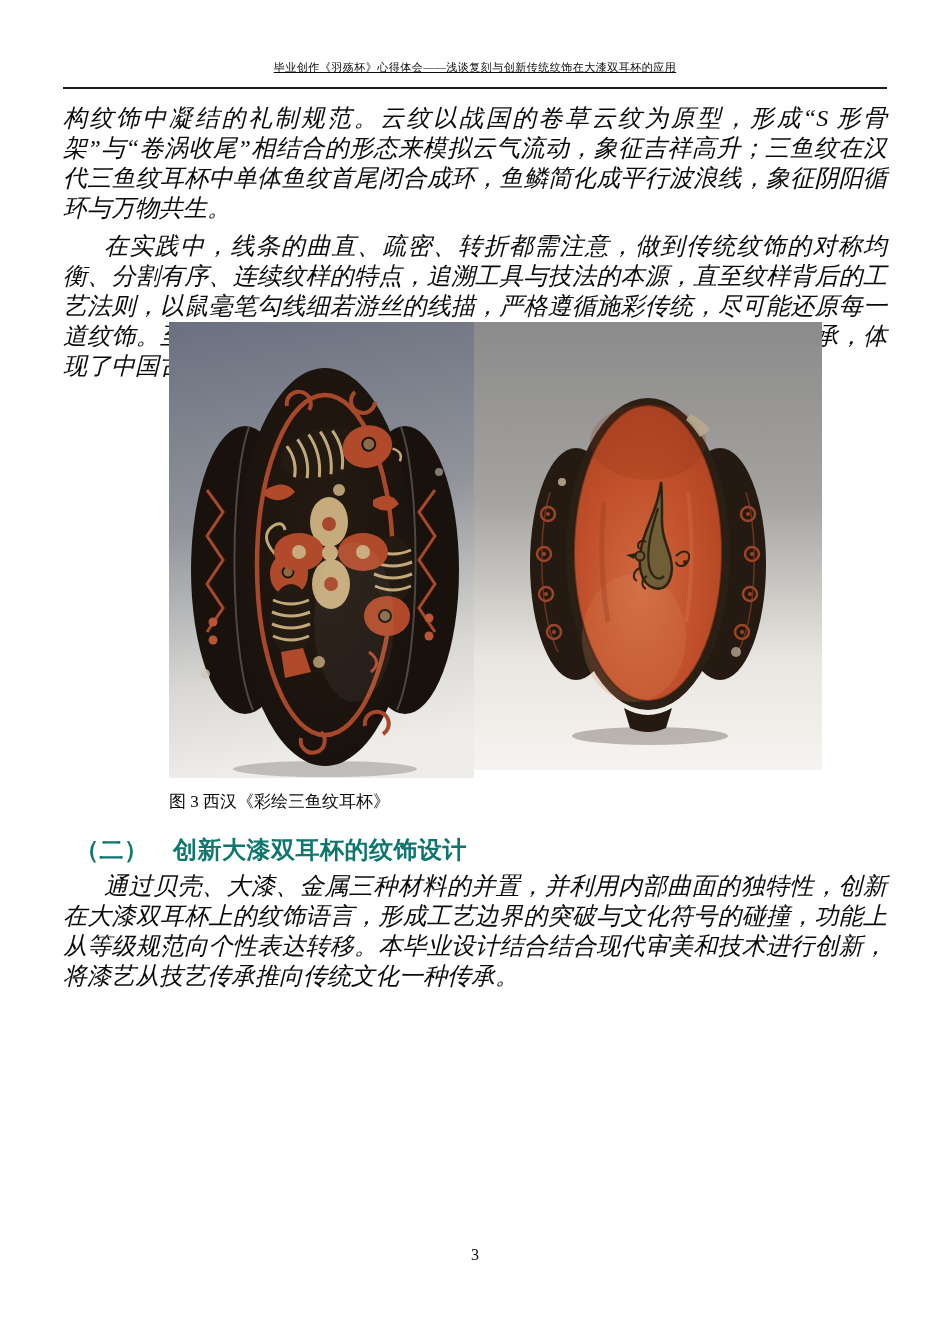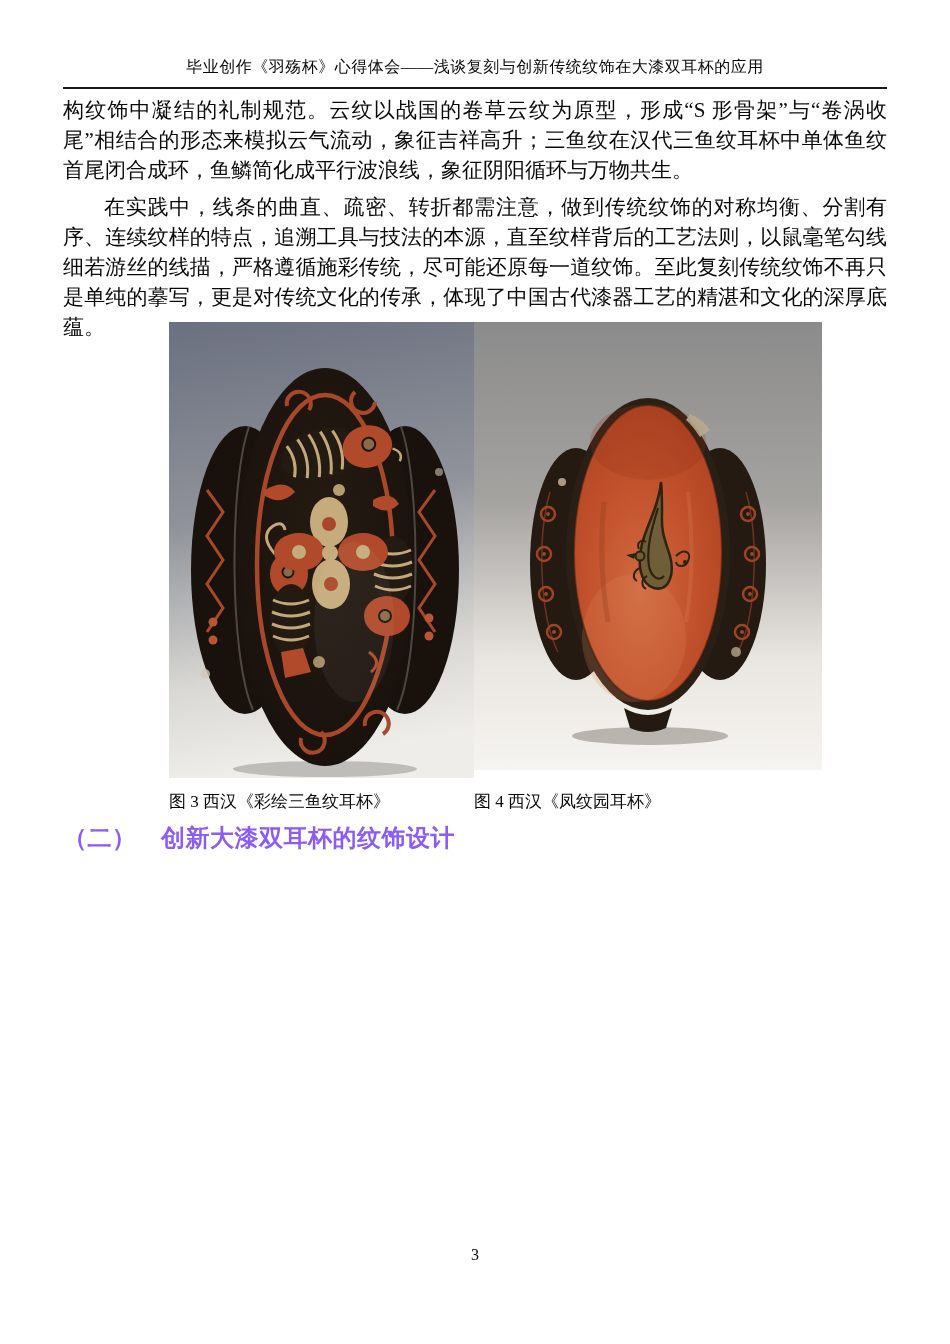--- a/index.html
+++ b/index.html
@@ -2,48 +2,48 @@
 <html><head>
 <meta charset="utf-8">
 <style>
   html,body{margin:0;padding:0;background:#ffffff;}
   .page{
     position:relative;width:950px;height:1344px;background:#ffffff;overflow:hidden;
     font-family:"Liberation Serif","DejaVu Serif",serif;color:#0a0a0a;
   }
   .header-title{
     position:absolute;top:56px;left:63px;width:824px;text-align:center;
-    font-size:16px;line-height:22px;letter-spacing:0.5px;
+    font-size:11px;line-height:22px;letter-spacing:0.5px;text-decoration:underline;
   }
   .header-rule{
     position:absolute;top:87px;left:63px;width:824px;height:0;
     border-top:2px solid #1a1a1a;
   }
   .text-block{position:absolute;left:63px;width:824px;}
   .tb1{top:95px;}
   .tb2{top:863px;}
   .para{
-    margin:0 0 7px 0;font-size:21px;line-height:30px;
-    text-align:justify;text-align-last:left;letter-spacing:0px;
+    margin:8px 0 7px 0;font-size:24px;line-height:30px;
+    text-align:justify;text-align-last:left;letter-spacing:0px;font-style:italic;
   }
   .indent{text-indent:41px;}
   .figure-row{position:absolute;top:322px;left:169px;display:flex;align-items:flex-start;}
   .fig{position:relative;overflow:hidden;}
   .fig1{width:305px;height:456px;}
   .fig2{width:348px;height:448px;}
   .fig svg{display:block;width:100%;height:100%;}
   .caption{
     position:absolute;top:791px;text-align:left;font-size:17px;line-height:22px;
   }
   .cap1{left:169px;width:305px;}
   .cap2{left:474px;width:348px;}
   .section-heading{
-    position:absolute;top:822px;left:63px;width:824px;margin:0;
+    position:absolute;top:822px;left:63px;width:824px;margin:12px;
     font-family:"Liberation Sans","DejaVu Sans",sans-serif;
-    font-size:24px;font-weight:bold;line-height:32px;color:#8b5cf6;letter-spacing:0.5px;
+    font-size:24px;font-weight:bold;line-height:32px;color:#0f766e;letter-spacing:0.5px;
   }
   .page-number{
     position:absolute;top:1246px;left:63px;width:824px;text-align:center;font-size:16px;
   }
 </style>
 </head>
 <body>
 
 <div class="page">
 
@@ -205,22 +205,22 @@
           <circle cx="203" cy="216" r="2" fill="#2e2210"></circle>
           <path d="M158,222 c-7,3 -8,10 -3,13 M165,230 c-6,3 -6,10 -1,13" fill="none" stroke="#2e2210" stroke-width="2"></path>
         </g>
         <ellipse cx="174" cy="231" rx="74" ry="148" fill="none" stroke="rgba(55,28,14,0.5)" stroke-width="2"></ellipse>
       </svg>
     </div>
 
   </div>
 
   <div class="caption cap1">图 3 西汉《彩绘三鱼纹耳杯》</div>
-  <div class="caption cap2">图 4 西汉《凤纹园耳杯》</div>
 
   <h2 class="section-heading">（二）　创新大漆双耳杯的纹饰设计</h2>
 
   <div class="text-block tb2">
+    <p class="para indent">通过贝壳、大漆、金属三种材料的并置，并利用内部曲面的独特性，创新在大漆双耳杯上的纹饰语言，形成工艺边界的突破与文化符号的碰撞，功能上从等级规范向个性表达转移。本毕业设计结合结合现代审美和技术进行创新，将漆艺从技艺传承推向传统文化一种传承。</p>
   </div>
 
   <div class="page-number">3</div>
 
 </div>
 
 </body></html>

